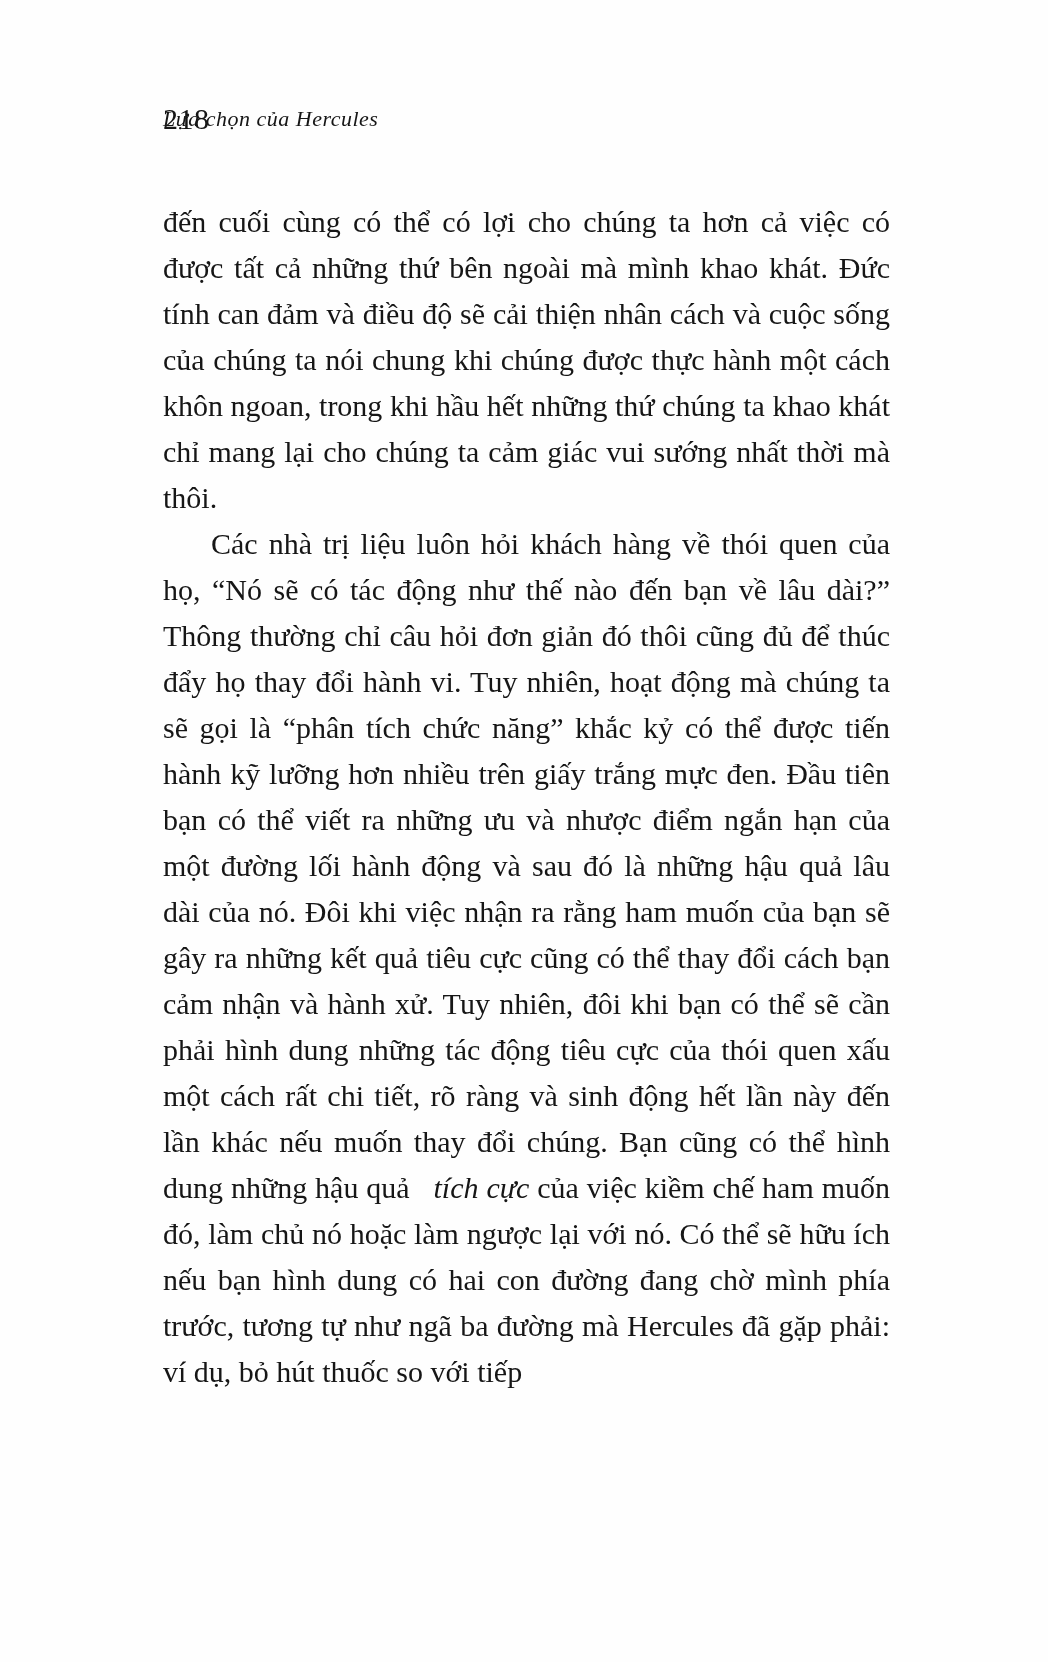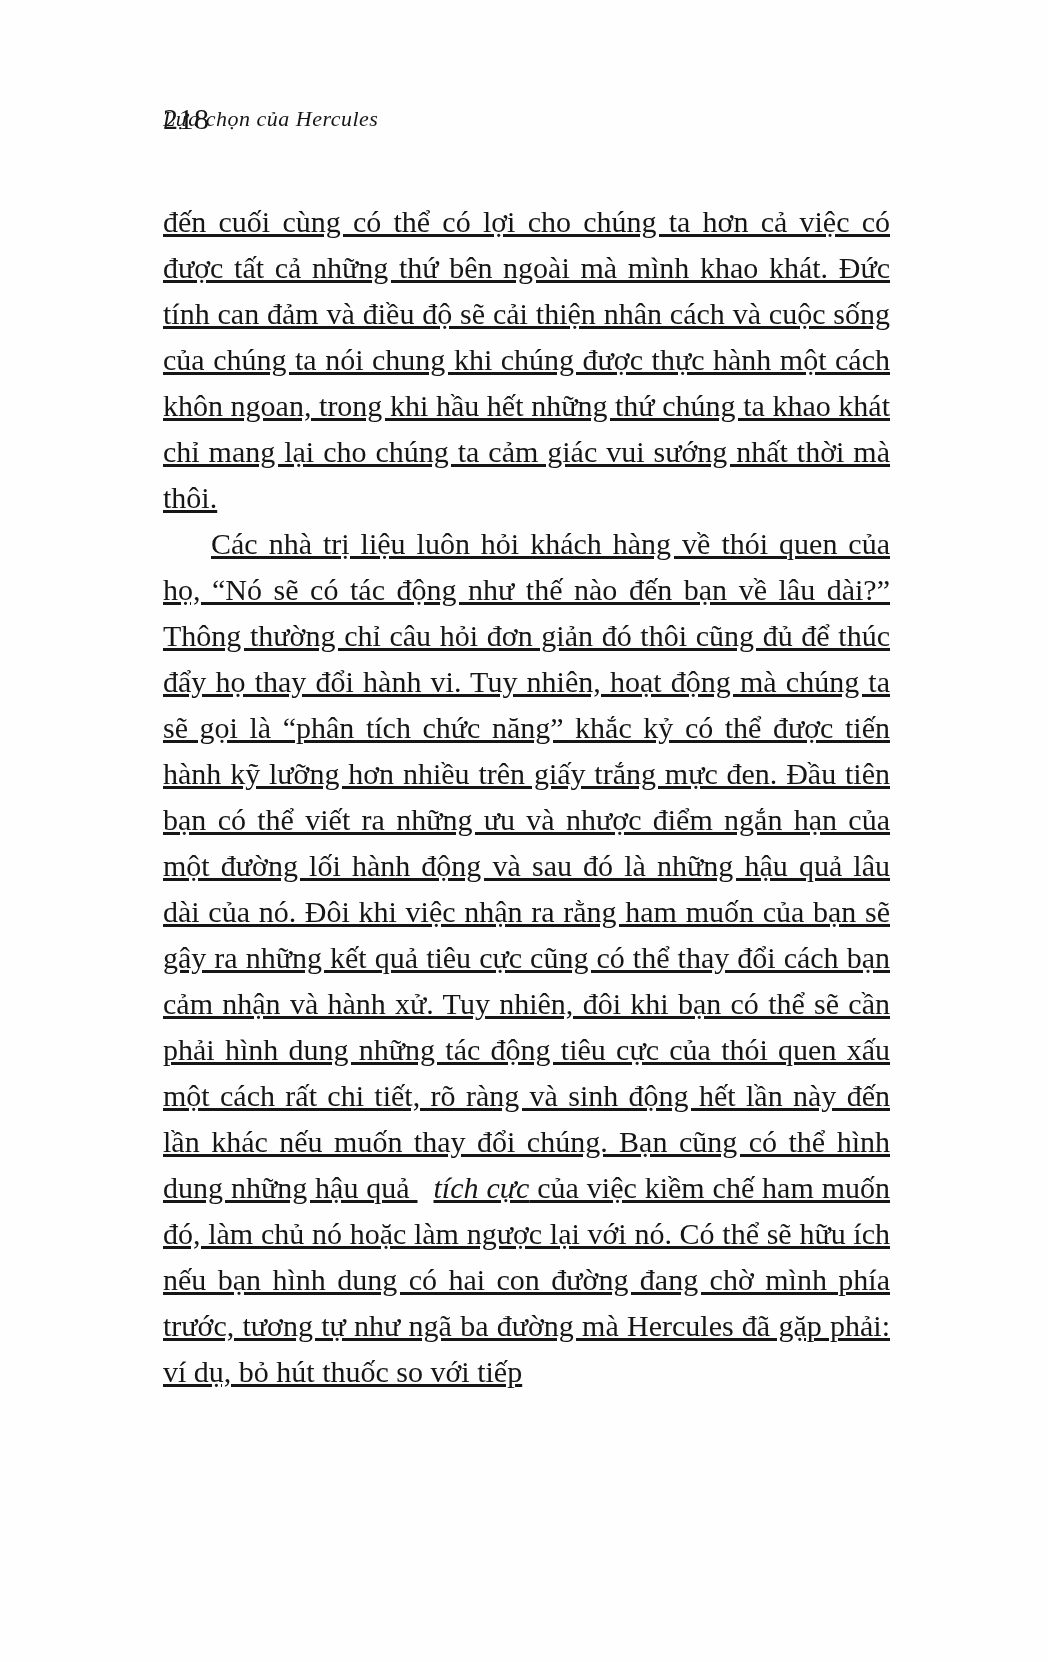--- a/index.html
+++ b/index.html
@@ -40,21 +40,20 @@
   }
   .page-body {
     position: absolute;
     top: 199px;
     left: 163px;
     width: 727px;
     font-size: 30px;
     line-height: 46px;
     text-align: justify;
     text-justify: inter-word;
-    text-decoration: underline;
   }
   .page-body p {
     margin: 0;
     padding: 0;
   }
   .page-body p.indent {
     text-indent: 48px;
   }
   .italic {
     font-style: italic;

